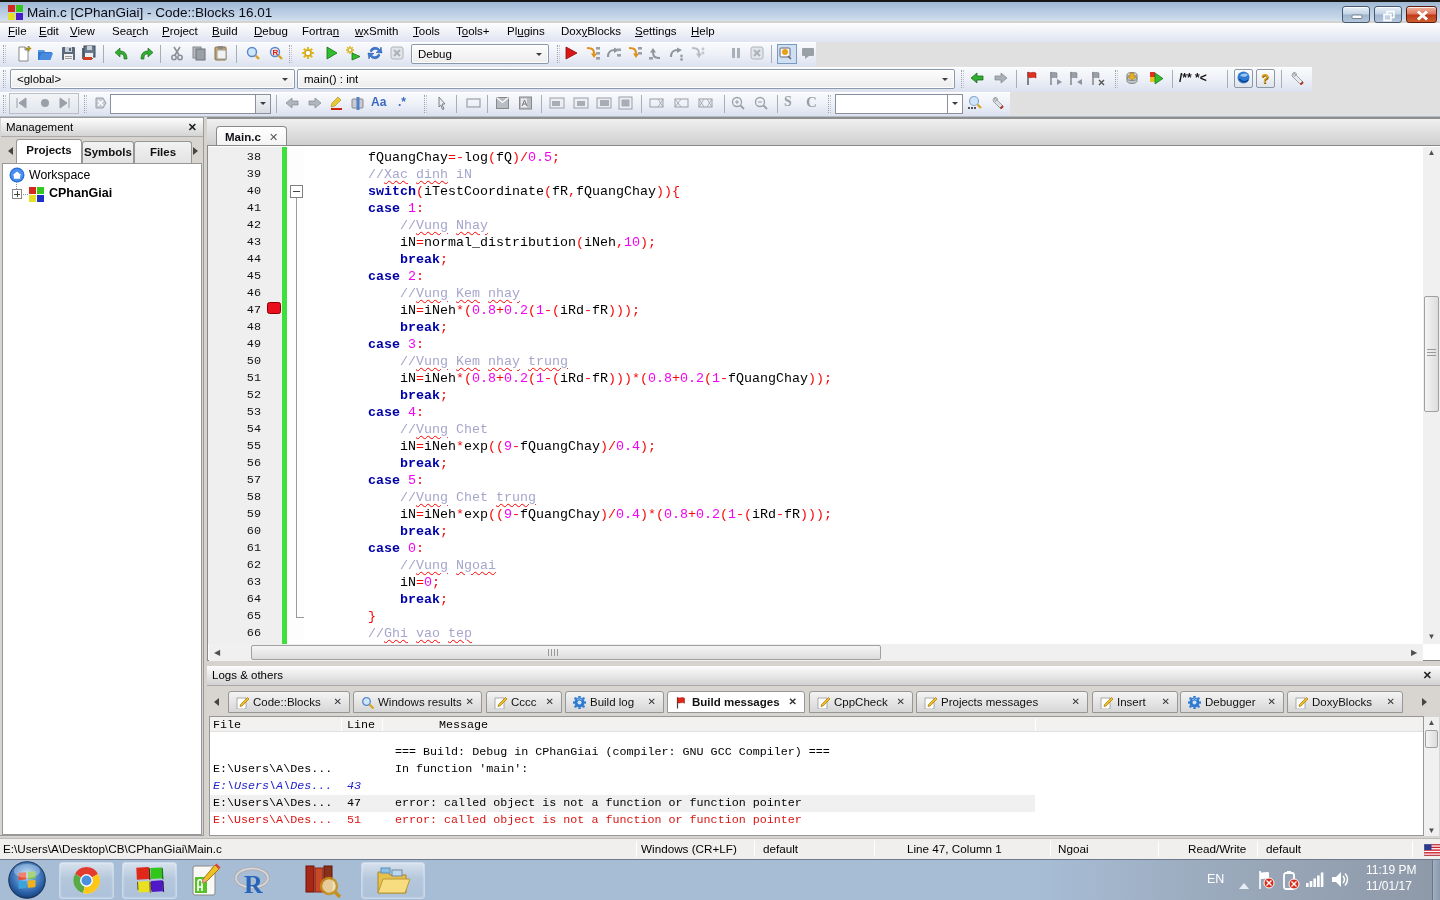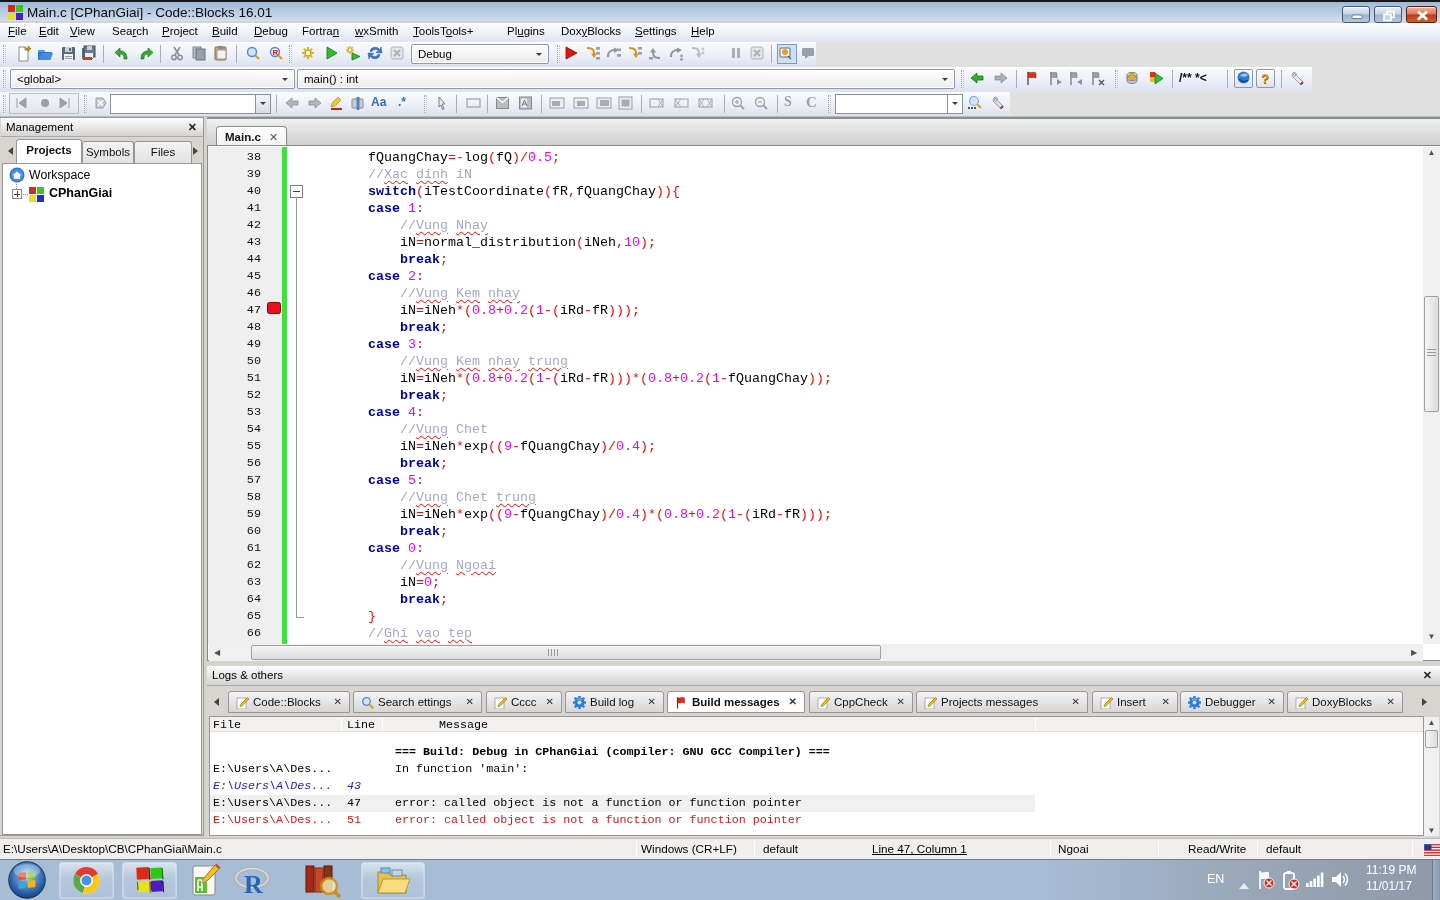--- a/index.html
+++ b/index.html
@@ -29,21 +29,21 @@
 .grip{width:3px;height:18px;top:3px;border-left:1px dotted #9aa0aa;border-right:1px dotted #c0c6d0;}
 .tsep{width:1px;height:18px;top:3px;background:#a8aeb8;}
 svg.i{position:absolute;top:3px;width:16px;height:16px;overflow:visible;}
 .combo{border:1px solid #8a99ac;background:linear-gradient(180deg,#fdfdfd,#ececec);border-radius:2px;font-size:11.5px;color:#000;box-shadow:inset 0 0 0 1px #fff;}
 .combo .arr{position:absolute;right:1px;top:1px;bottom:1px;width:15px;}
 .arr:after{content:"";position:absolute;left:4px;top:45%;border:3.5px solid transparent;border-top-color:#3a3f46;}
 
 #mgmt{left:0;top:117px;width:204px;height:719px;background:#d8d5d0;border:1px solid #9a9a9a;border-left:none;}
 #mgmthead{left:1px;top:0px;width:202px;height:19px;background:linear-gradient(180deg,#fdfdfd,#d4d4d4);border-bottom:1px solid #aaa;color:#000;font-size:11.5px;padding:3px 0 0 5px;}
 #mgmtx{right:6px;top:3px;font-size:11px;color:#222;font-weight:bold;}
-.ptab{top:23px;height:37px;border:1px solid #979797;border-bottom:none;border-radius:3px 3px 0 0;background:linear-gradient(180deg,#f2f2f2,#d8d8d8);font-size:11.5px;text-align:center;padding-top:4px;color:#111;}
+.ptab{top:23px;height:37px;border:1px solid #979797;border-bottom:none;border-radius:3px 3px 0 0;background:linear-gradient(180deg,#f2f2f2,#d8d8d8);font-size:11.5px;text-align:center;padding-top:4px;color:#111;font-weight:bold;}
 .ptabsel{background:#fff;font-weight:bold;height:24px;top:21px;z-index:3;}
 #mgmttree{left:2px;top:45px;width:200px;height:672px;background:#fff;border:1px solid #979797;}
 
 #edtabbar{left:207px;top:117px;width:1233px;height:28px;background:linear-gradient(180deg,#f0f0f0,#cfcfcf);border-top:2px solid #8e8e8e;}
 #edtab{left:9px;top:7px;width:71px;height:21px;background:linear-gradient(180deg,#ffffff,#f2f2f2);border:1px solid #8a8a8a;border-bottom:none;border-radius:4px 4px 0 0;font-size:11.5px;font-weight:bold;color:#101018;padding:4px 0 0 8px;}
 #editor{left:207px;top:145px;width:1233px;height:516px;background:#fff;border:1px solid #898989;border-right:none;}
 #gutter{left:0px;top:1px;width:74px;height:497px;background:#efefef;}
 #gutnums{left:0;top:2.5px;width:53px;text-align:right;font-family:"Liberation Mono",monospace;font-size:11.8px;line-height:17px;color:#111;}
 #greenbar{left:74px;top:1px;width:5px;height:497px;background:#3de03d;}
 #foldmargin{left:79px;top:1px;width:17px;height:497px;background:#fdfdfd;}
@@ -114,21 +114,21 @@
   <span style="left:8px"><u>F</u>ile</span>
   <span style="left:39px"><u>E</u>dit</span>
   <span style="left:70px"><u>V</u>iew</span>
   <span style="left:112px">Sea<u>r</u>ch</span>
   <span style="left:162px"><u>P</u>roject</span>
   <span style="left:212px"><u>B</u>uild</span>
   <span style="left:254px"><u>D</u>ebug</span>
   <span style="left:302px">Fortra<u>n</u></span>
   <span style="left:355px"><u>w</u>xSmith</span>
   <span style="left:413px"><u>T</u>ools</span>
-  <span style="left:440px">T<u>o</u>ols+</span>
+  <span style="left:456px">T<u>o</u>ols+</span>
   <span style="left:507px">Pl<u>u</u>gins</span>
   <span style="left:561px">Dox<u>y</u>Blocks</span>
   <span style="left:635px"><u>S</u>ettings</span>
   <span style="left:691px"><u>H</u>elp</span>
 </div>
 
 <div class="abs tbrow" id="tb1">
  <div class="bar" style="width:816px"></div>
  <div class="abs grip" style="left:3px"></div>
  <svg class="abs i" style="left:15px">
@@ -608,21 +608,21 @@
       <svg class="lic">
         <use href="#icpencil"></use>
       </svg>
       <span class="ltxt">Code::Blocks</span>
       <span class="lx">✕</span>
     </div>
   <div class="abs ltab" style="left:146px;width:129px;">
       <svg class="lic">
         <use href="#icmag"></use>
       </svg>
-      <span class="ltxt">Search ettings</span>
+      <span class="ltxt">Windows results</span>
       <span class="lx">✕</span>
     </div>
   <div class="abs ltab" style="left:279px;width:76px;">
       <svg class="lic">
         <use href="#icpencil"></use>
       </svg>
       <span class="ltxt">Cccc</span>
       <span class="lx">✕</span>
     </div>
   <div class="abs ltab" style="left:358px;width:99px;">
@@ -680,21 +680,21 @@
   <div class="abs" id="logtable">
     <div class="abs" id="logheadrow">
       <span style="left:3px;">File</span>
         <span style="left:137px;">Line</span>
         <span style="left:185px;margin-left:44px;">Message</span>
       <div class="lcolsep" style="left:131px;"></div>
         <div class="lcolsep" style="left:172px;"></div>
         <div class="lcolsep" style="left:825px;"></div>
     </div>
     <div class="abs" style="left:0;top:78px;width:825px;height:17px;background:#f0f0f0;"></div>
-    <div class="abs lrow" style="top:28px;font-weight:bold;">
+    <div class="abs lrow" style="top:28px;">
         <span style="left:185px;position:absolute;">=== Build: Debug in CPhanGiai (compiler: GNU GCC Compiler) ===</span>
       </div>
     <div class="abs lrow" style="top:45px;">
         <span style="left:3px;position:absolute;">E:\Users\A\Des...</span>
         <span style="left:185px;position:absolute;">In function 'main':</span>
       </div>
     <div class="abs lrow" style="top:62px;color:#2222cc;font-style:italic;">
         <span style="left:3px;position:absolute;">E:\Users\A\Des...</span>
         <span style="left:137px;position:absolute;">43</span>
       </div>
@@ -719,21 +719,21 @@
   <span style="left:3px;">E:\Users\A\Desktop\CB\CPhanGiai\Main.c</span>
   <div class="ssep" style="left:636px"></div>
     <div class="ssep" style="left:754px"></div>
     <div class="ssep" style="left:874px"></div>
     <div class="ssep" style="left:1050px"></div>
     <div class="ssep" style="left:1158px"></div>
     <div class="ssep" style="left:1257px"></div>
     <div class="ssep" style="left:1412px"></div>
   <span style="left:641px;">Windows (CR+LF)</span>
   <span style="left:763px;">default</span>
-  <span style="left:872px;text-decoration:underline;">Line 47, Column 1</span>
+  <span style="left:907px;">Line 47, Column 1</span>
   <span style="left:1058px;">Ngoai</span>
   <span style="left:1188px;">Read/Write</span>
   <span style="left:1266px;">default</span>
   <svg style="position:absolute;left:1424px;top:5px;" width="17" height="12" viewBox="0 0 17 12">
       <rect width="17" height="12" fill="#fff"></rect>
       <g fill="#cc2030">
         <rect y="0" width="17" height="1.4"></rect>
         <rect y="2.7" width="17" height="1.4"></rect>
         <rect y="5.4" width="17" height="1.4"></rect>
         <rect y="8.1" width="17" height="1.4"></rect>

